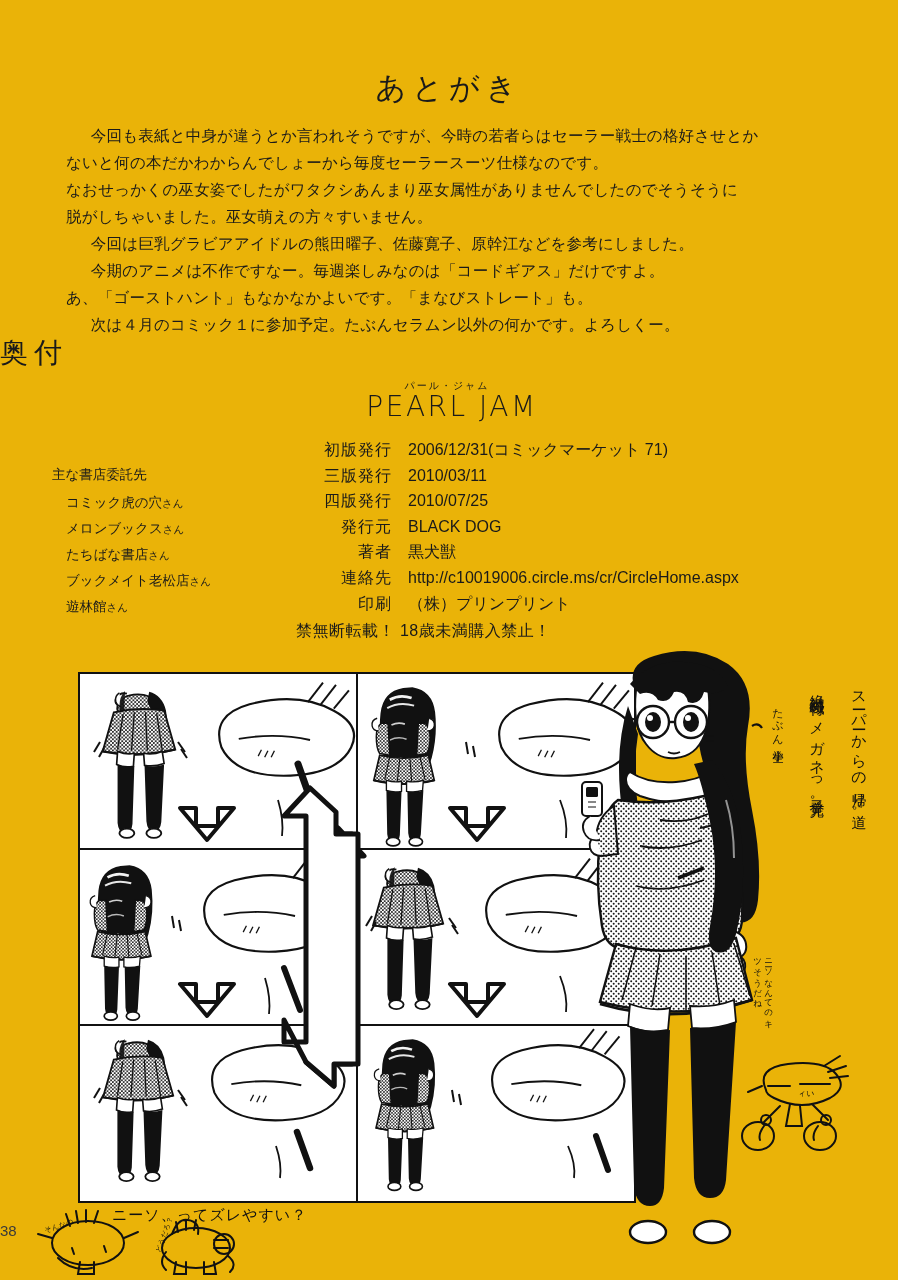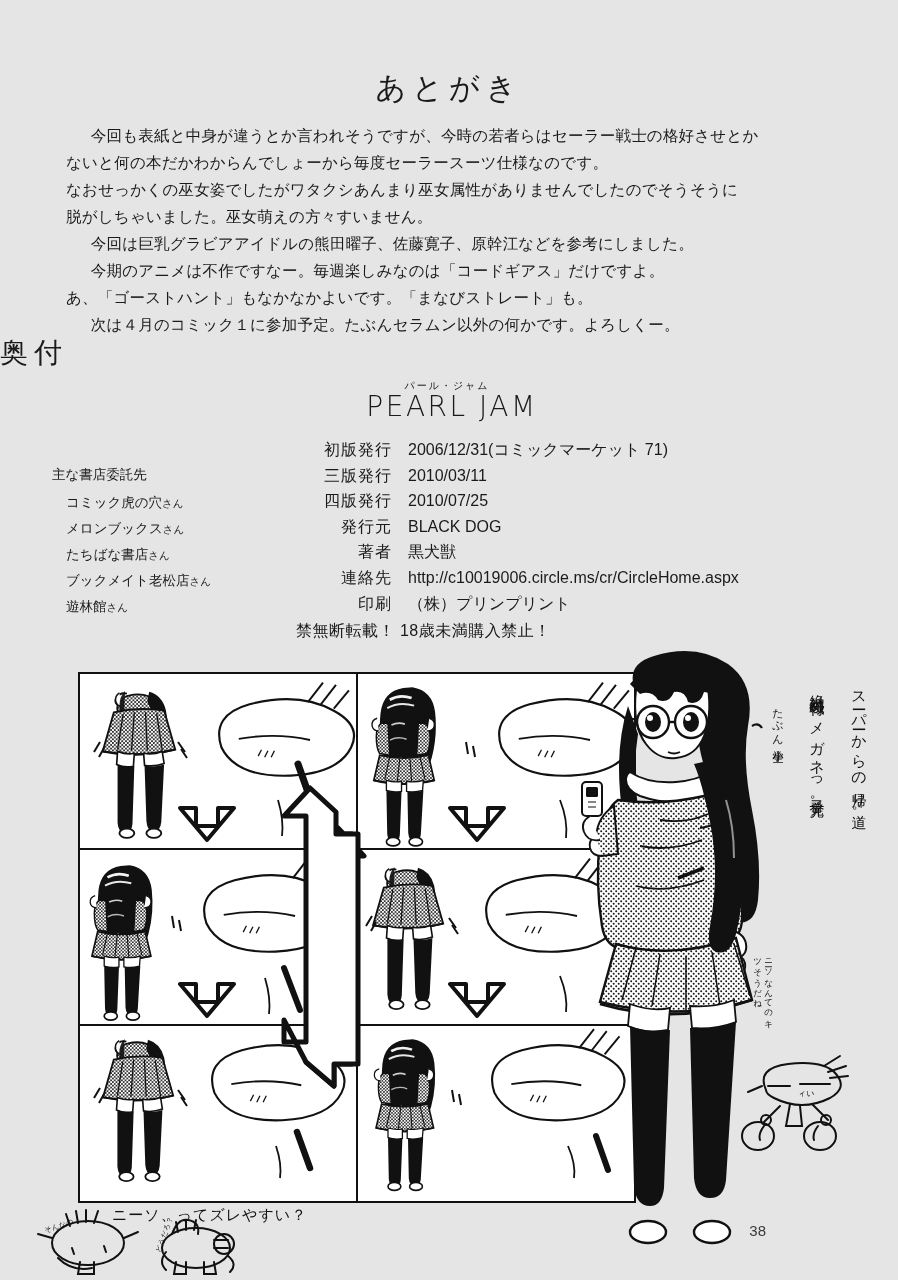--- a/index.html
+++ b/index.html
@@ -4,21 +4,21 @@
 <style>
   html,body{margin:0;padding:0;background:#fff;}
   body{
     width:898px;height:1280px;
     font-family:"Liberation Sans","DejaVu Sans",sans-serif;
     color:#1a1a1a;
     position:relative;
     overflow:hidden;
     -webkit-font-smoothing:antialiased;
   }
-  .page{position:relative;width:898px;height:1280px;background:#e5e5e5;}
+  .page{position:relative;width:898px;height:1280px;background:#eab308;}
 
   
   .afterword-title{
     position:absolute;top:68px;left:0;width:898px;
     text-align:center;font-size:30px;letter-spacing:6px;font-weight:400;
   }
   .afterword-body{
     position:absolute;top:122px;left:66px;width:768px;
     font-size:15.5px;line-height:27px;letter-spacing:0.2px;
   }
@@ -60,21 +60,21 @@
   .panel{
     position:absolute;border:2px solid #111;background:#fff;box-sizing:border-box;
   }
   .pr1{top:0;height:178px;}
   .pr2{top:176px;height:178px;}
   .pr3{top:352px;height:179px;}
   .pcL{left:0;width:280px;}
   .pcR{left:278px;width:280px;}
 
   .pagenum{
-    position:absolute;left:0;width:766px;top:1222px;text-align:right;
+    position:absolute;left:0;width:766px;top:1222px;text-align:left;
     font-size:15px;color:#3a3a3a;
   }
 
   
   .art{position:absolute;inset:0;pointer-events:none;}
   .hand{font-family:"DejaVu Sans","Liberation Sans",sans-serif;color:#111;}
   .vhand{
     position:absolute;writing-mode:vertical-rl;text-orientation:upright;
     font-size:15px;letter-spacing:2px;line-height:22px;
   }

